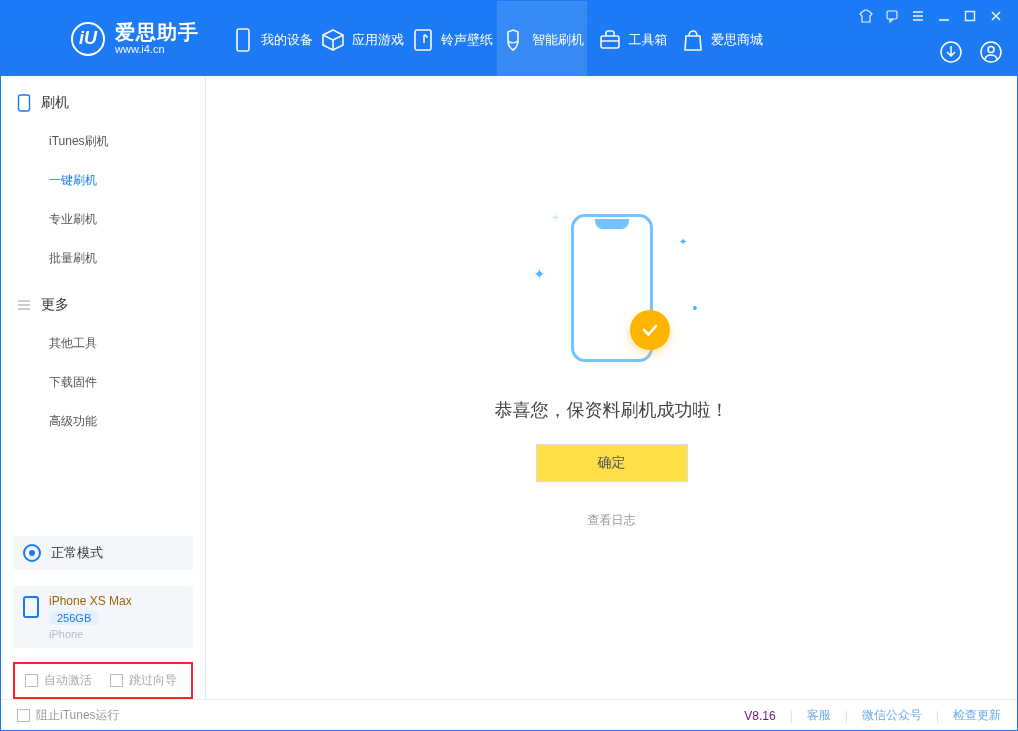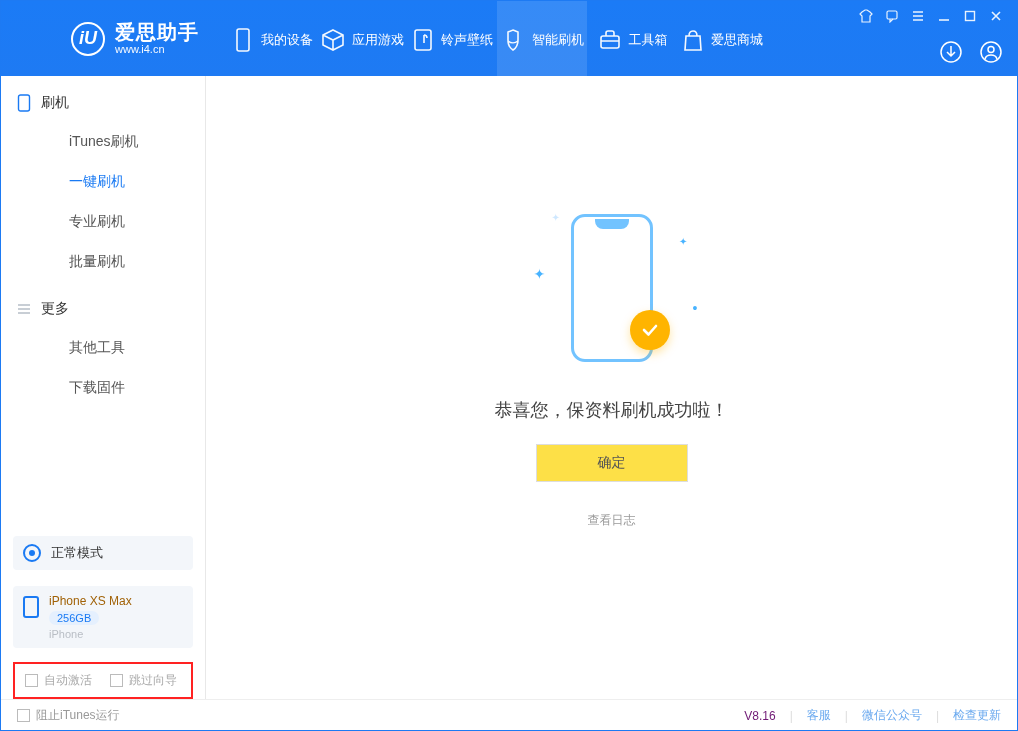--- a/index.html
+++ b/index.html
@@ -58,22 +58,22 @@
 .main { display: flex; height: 623px; }
 
 
 .sidebar { width: 205px; border-right: 1px solid #e8e8e8; display: flex; flex-direction: column; }
 .side-section-hdr {
   display: flex; align-items: center; gap: 10px;
   padding: 18px 16px 10px; color: #333; font-size: 14px;
 }
 .side-items { padding-left: 48px; }
 .side-item {
-  font-size: 14px; color: #555;
-  padding: 11px 0; cursor: pointer; margin-left: 20px;
+  font-size: 12px; color: #555;
+  padding: 11px 0; cursor: pointer;
 }
 .side-item.active { color: #1a7af3; }
 
 .sidebar-spacer { flex: 1; }
 
 .device-card {
   margin: 8px 12px; padding: 8px 10px;
   display: flex; align-items: center; gap: 10px;
   border-radius: 4px;
 }
@@ -267,20 +267,21 @@
 
     <div class="side-section-hdr">
       <svg width="14" height="14" viewBox="0 0 14 14">
           <path d="M1 3 H13 M1 7 H13 M1 11 H13" stroke="#b7bfc8" stroke-width="1.6"></path>
         </svg>
       <span>更多</span>
     </div>
     <div class="side-items">
       <div class="side-item">其他工具</div>
       <div class="side-item">下载固件</div>
+      <div class="side-item">高级功能</div>
     </div>
 
     <div class="sidebar-spacer"></div>
 
     <div class="device-card mode">
       <span class="mode-icon"></span>
       <span>正常模式</span>
     </div>
 
     <div class="device-card device">

